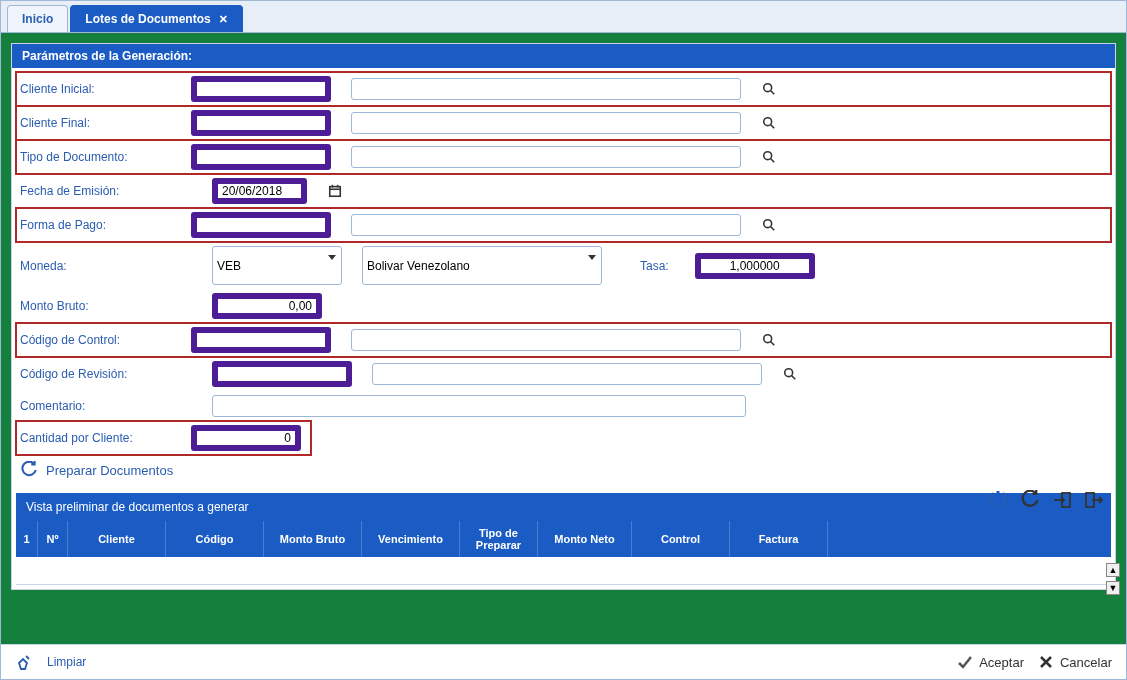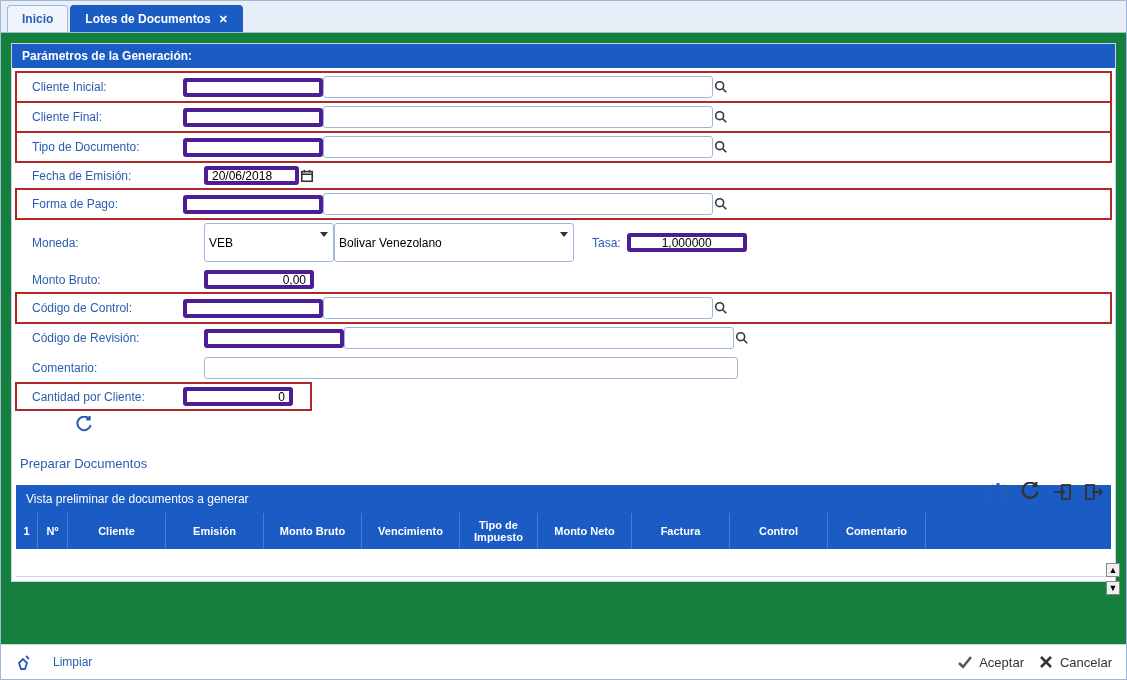--- a/index.html
+++ b/index.html
@@ -68,36 +68,36 @@
   font-size: 12px;
 }
 
 
 .form-body {
   padding: 4px;
 }
 .form-row {
   display: flex;
   align-items: center;
-  padding: 4px 12px;
-  gap: 0;
+  padding: 4px 0;
+  gap: 20px;
 }
 .form-row.hl {
   outline: 2px solid #b02828;
   outline-offset: -1px;
 }
 .form-label {
   width: 155px;
   color: #2a5db0;
   padding-left: 4px;
 }
 .input-sm {
   width: 140px;
-  height: 19px;
-  border: 4px solid #4c1d95;
+  height: 26px;
+  border: 6px solid #4c1d95;
   border-radius: 3px;
   padding: 0 4px;
   font-size: 12px;
 }
 .input-sm.num { text-align: right; width: 110px; }
 .input-md {
   width: 390px;
   height: 22px;
   border: 1px solid #a0b8d8;
   border-radius: 3px;
@@ -144,26 +144,25 @@
   border-top: 5px solid #333;
 }
 .select.w1 { width: 130px; }
 .select.w2 { width: 240px; }
 .tasa-lbl { color: #2a5db0; margin-left: 18px; margin-right: 6px; }
 
 
 .action-link {
   display: inline-flex;
   align-items: center;
-  gap: 22px;
+  gap: 8px;
   color: #2a5db0;
   padding: 6px 4px 14px 4px;
   cursor: pointer;
   font-size: 13px;
-  flex-direction: column;
 }
 
 
 .grid-wrap { position: relative; }
 .grid-header-bar {
   background: #1a5bc4;
   color: #fff;
   font-weight: normal;
   padding: 7px 10px;
   font-size: 12px;
@@ -235,21 +234,21 @@
 .footer-bar {
   border-top: 1px solid #c8d4e8;
   background: #fff;
   padding: 8px 14px;
   display: flex;
   align-items: center;
 }
 .footer-left {
   display: flex;
   align-items: center;
-  gap: 20px;
+  gap: 14px;
   color: #2a5db0;
   cursor: pointer;
 }
 .footer-right {
   margin-left: auto;
   display: flex;
   gap: 14px;
 }
 .footer-btn {
   display: flex;
@@ -435,28 +434,27 @@
                   <line x1="8" y1="10" x2="18" y2="10" class="icon-stroke"></line>
                   <polyline points="15,7 18,10 15,13" class="icon-stroke"></polyline>
                 </svg>
             </span>
           </div>
           <div class="grid-header-bar">Vista preliminar de documentos a generar</div>
           <div class="grid-cols">
             <div class="col c0">1</div>
             <div class="col c1">Nº</div>
             <div class="col c2">Cliente</div>
-            <div class="col c3">Emisión</div>
+            <div class="col c3">Código</div>
             <div class="col c5">Monto Bruto</div>
             <div class="col c4">Vencimiento</div>
-            <div class="col c6">Tipo de Impuesto</div>
+            <div class="col c6">Tipo de Preparar</div>
             <div class="col c7">Monto Neto</div>
+            <div class="col c9">Control</div>
             <div class="col c8">Factura</div>
-            <div class="col c9">Control</div>
-            <div class="col c10">Comentario</div>
           </div>
           <div class="grid-body"></div>
         </div>
 
       </div>
     </div>
   </div>
 
   <div class="grid-side-btns">
     <div class="sb">▲</div>

